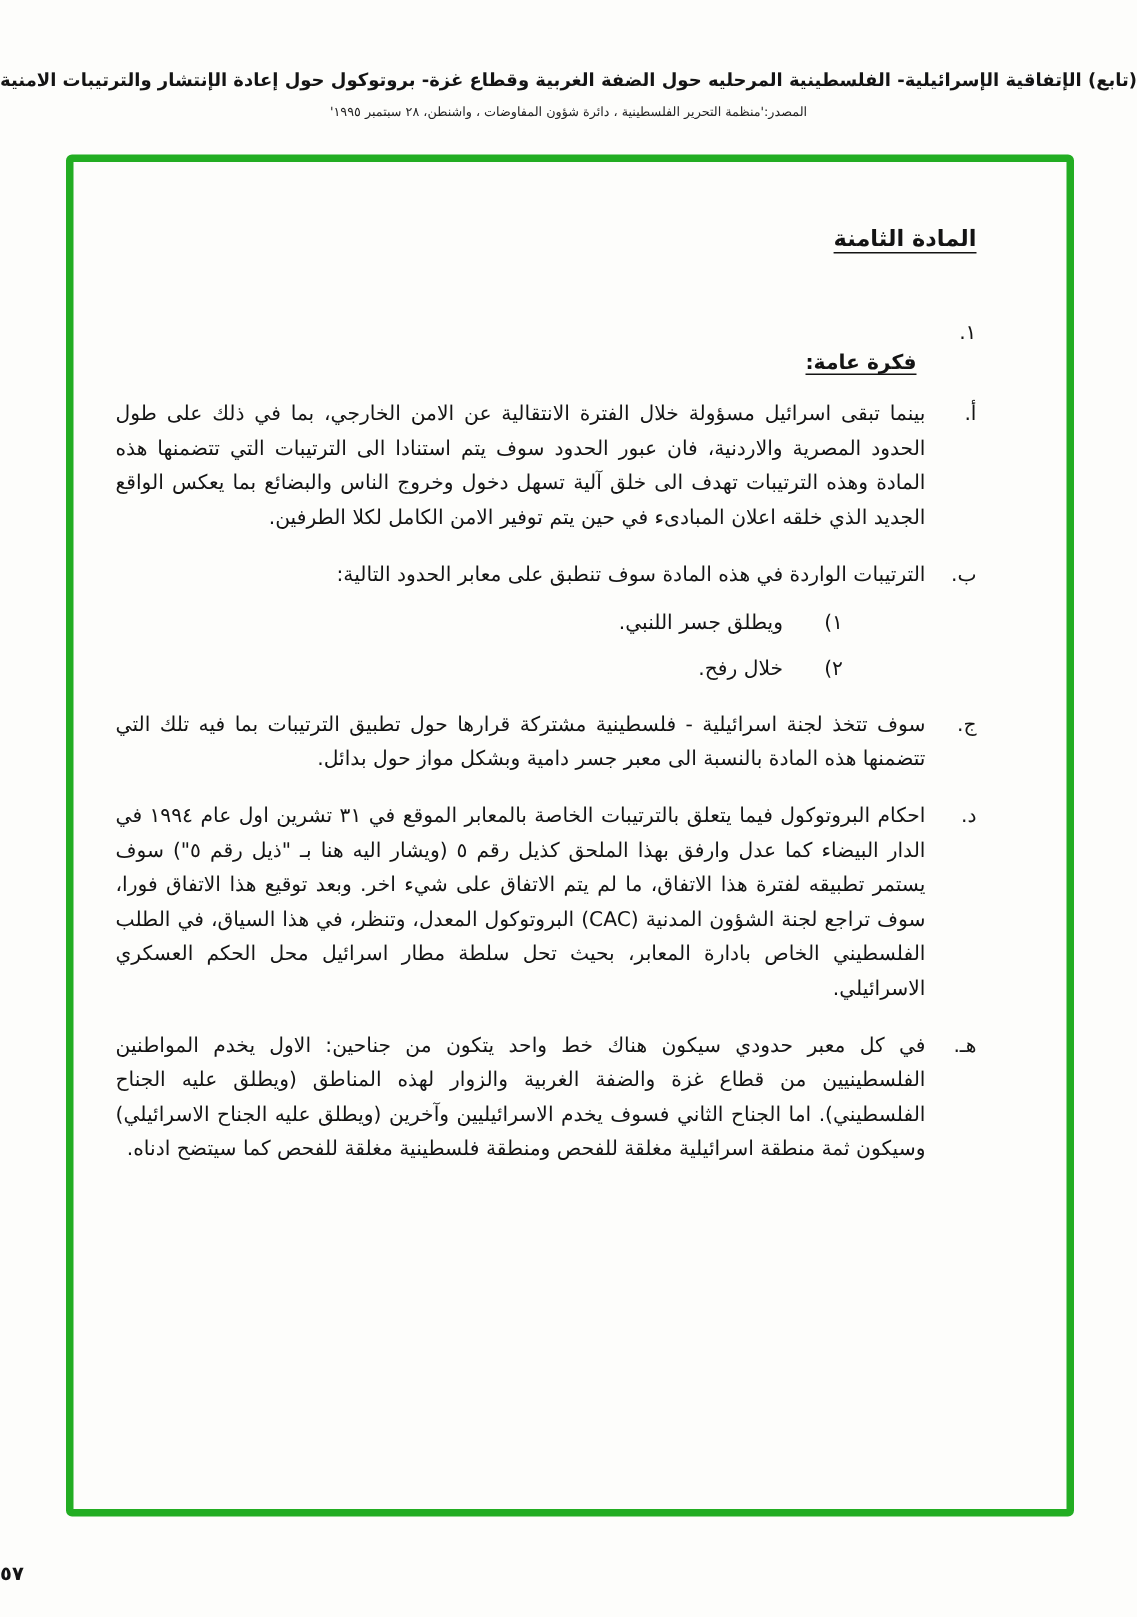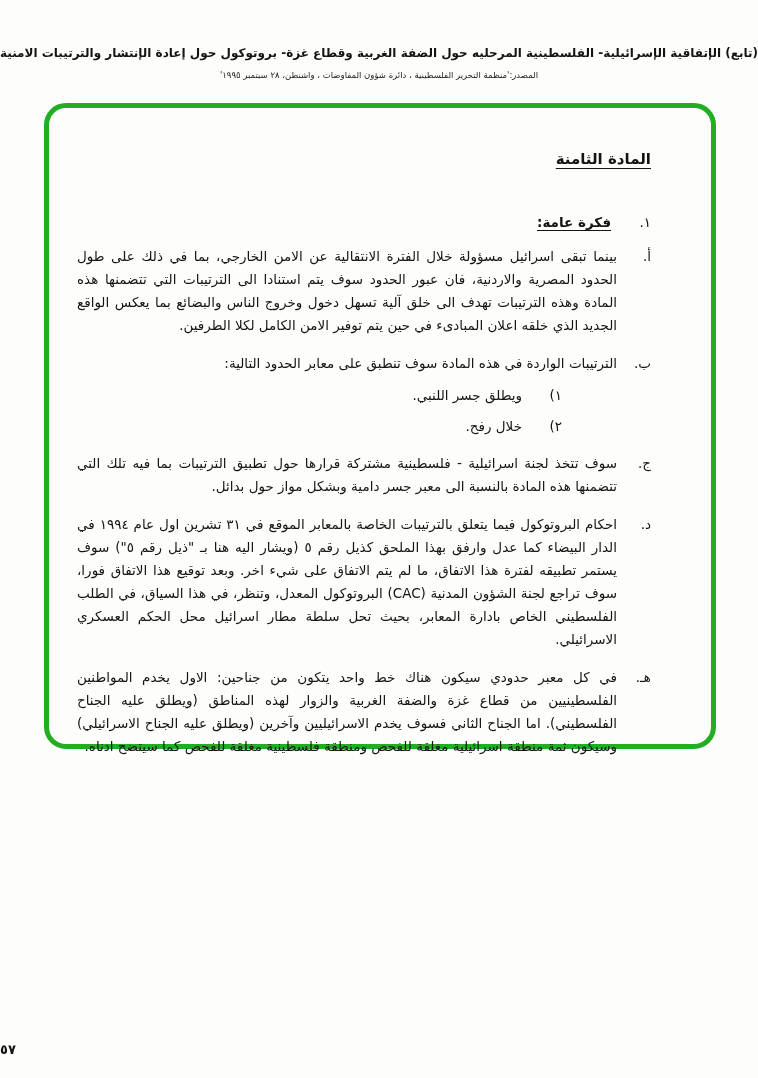--- a/index.html
+++ b/index.html
@@ -8,44 +8,44 @@
     background: #fdfdfb;
     font-family: "DejaVu Sans", sans-serif;
     color: #141414;
     direction: rtl;
     overflow: hidden;
   }
   .page { position: relative; width: 758px; height: 1078px; }
 
   
   .header { position: absolute; top: 46px; left: 0; right: 0; text-align: center; }
-  .header-line1 { font-size: 12px; font-weight: bold; white-space: nowrap; letter-spacing: -0.2px; text-align: right; }
+  .header-line1 { font-size: 12px; font-weight: bold; white-space: nowrap; letter-spacing: -0.2px; }
   .header-line2 { font-size: 8.5px; margin-top: 10px; color: #222; }
 
   
   .page-border {
     position: absolute; top: 103px; left: 44px;
-    width: 672px; height: 646px;
+    width: 672px; height: 908px;
     border: 5px solid #22ad22;
-    border-radius: 22px;
+    border-radius: 4px;
     background: transparent;
   }
 
   .content { position: absolute; top: 42px; right: 60px; left: 28px; }
 
   .article-title {
     font-size: 15px; font-weight: bold;
     text-decoration: underline;
     text-underline-offset: 4px;
   }
   .article-subtitle { font-size: 12px; margin-top: 16px; }
 
   .section-header { display: flex; margin-top: 46px; font-size: 13.5px; }
   .section-number { flex: 0 0 40px; }
-  .section-title { font-weight: bold; text-decoration: underline; text-underline-offset: 3px; }
+  .section-title { font-weight: bold; text-decoration: underline; text-underline-offset: 3px; margin-top: 20px; }
 
   .clause { display: flex; margin-top: 15px; }
   .clause-marker { flex: 0 0 34px; font-size: 13.5px; line-height: 23px; }
   .clause-text {
     flex: 1;
     font-size: 13.5px;
     line-height: 23px;
     text-align: justify;
   }
 

